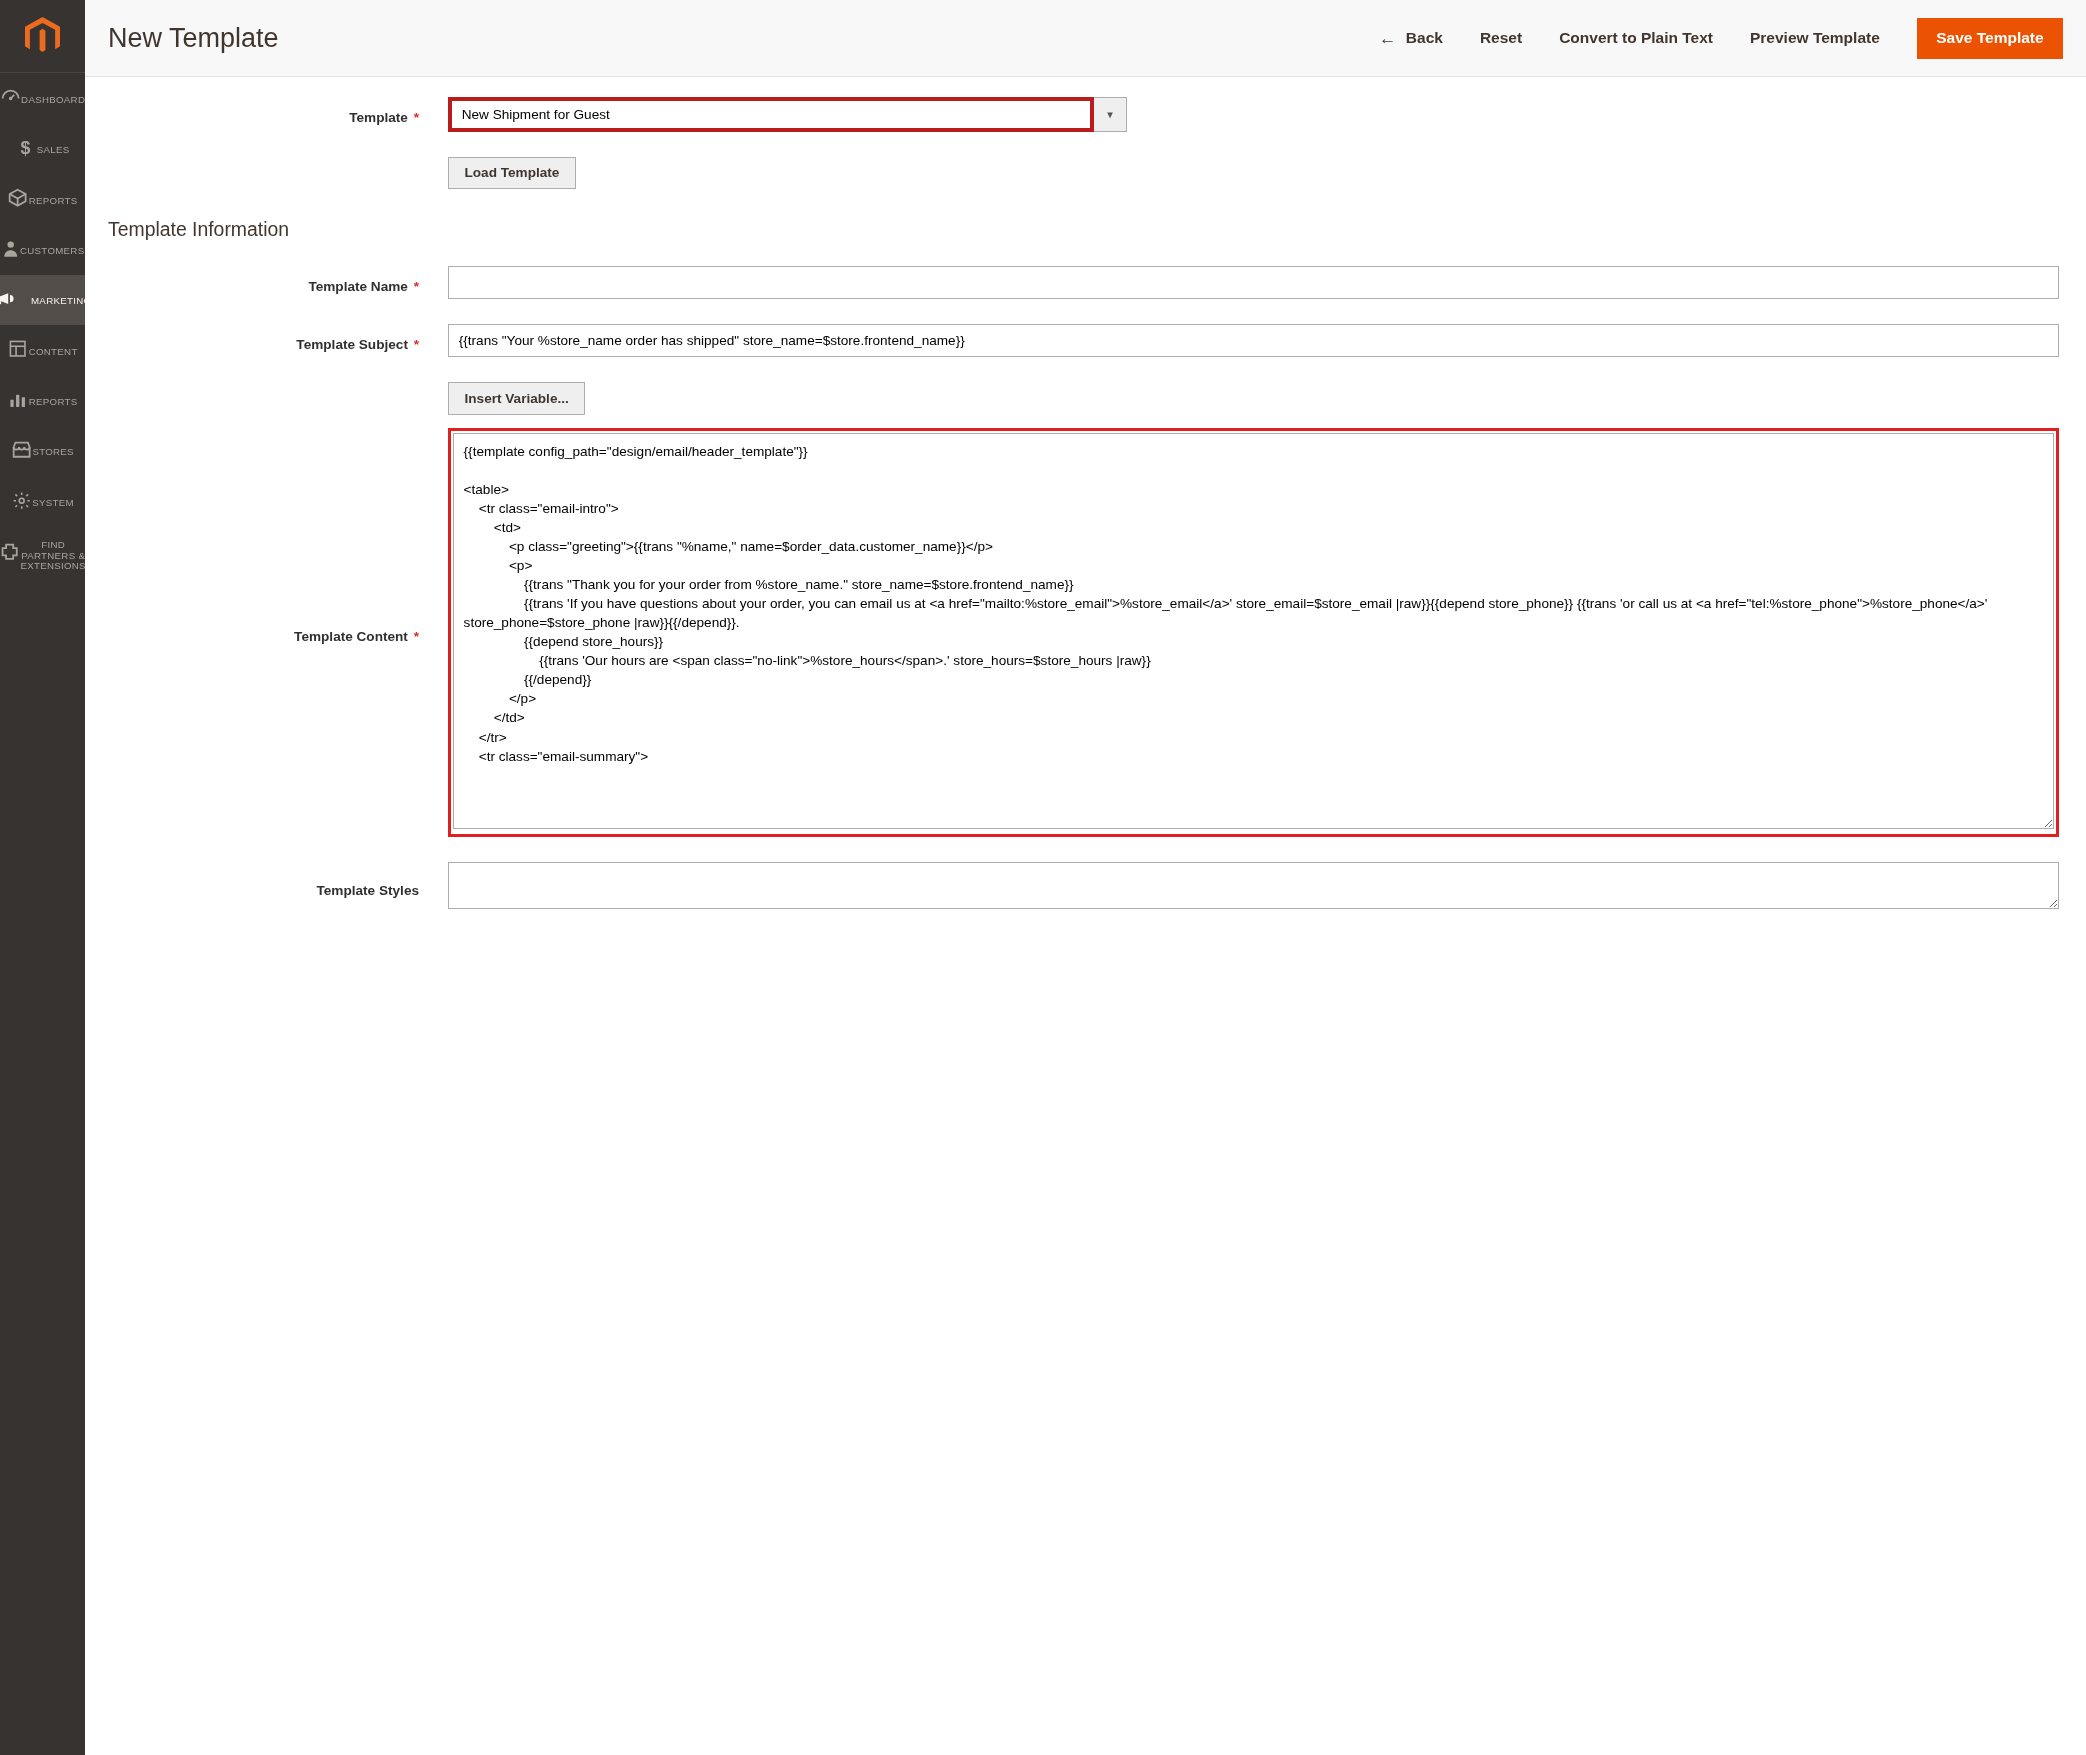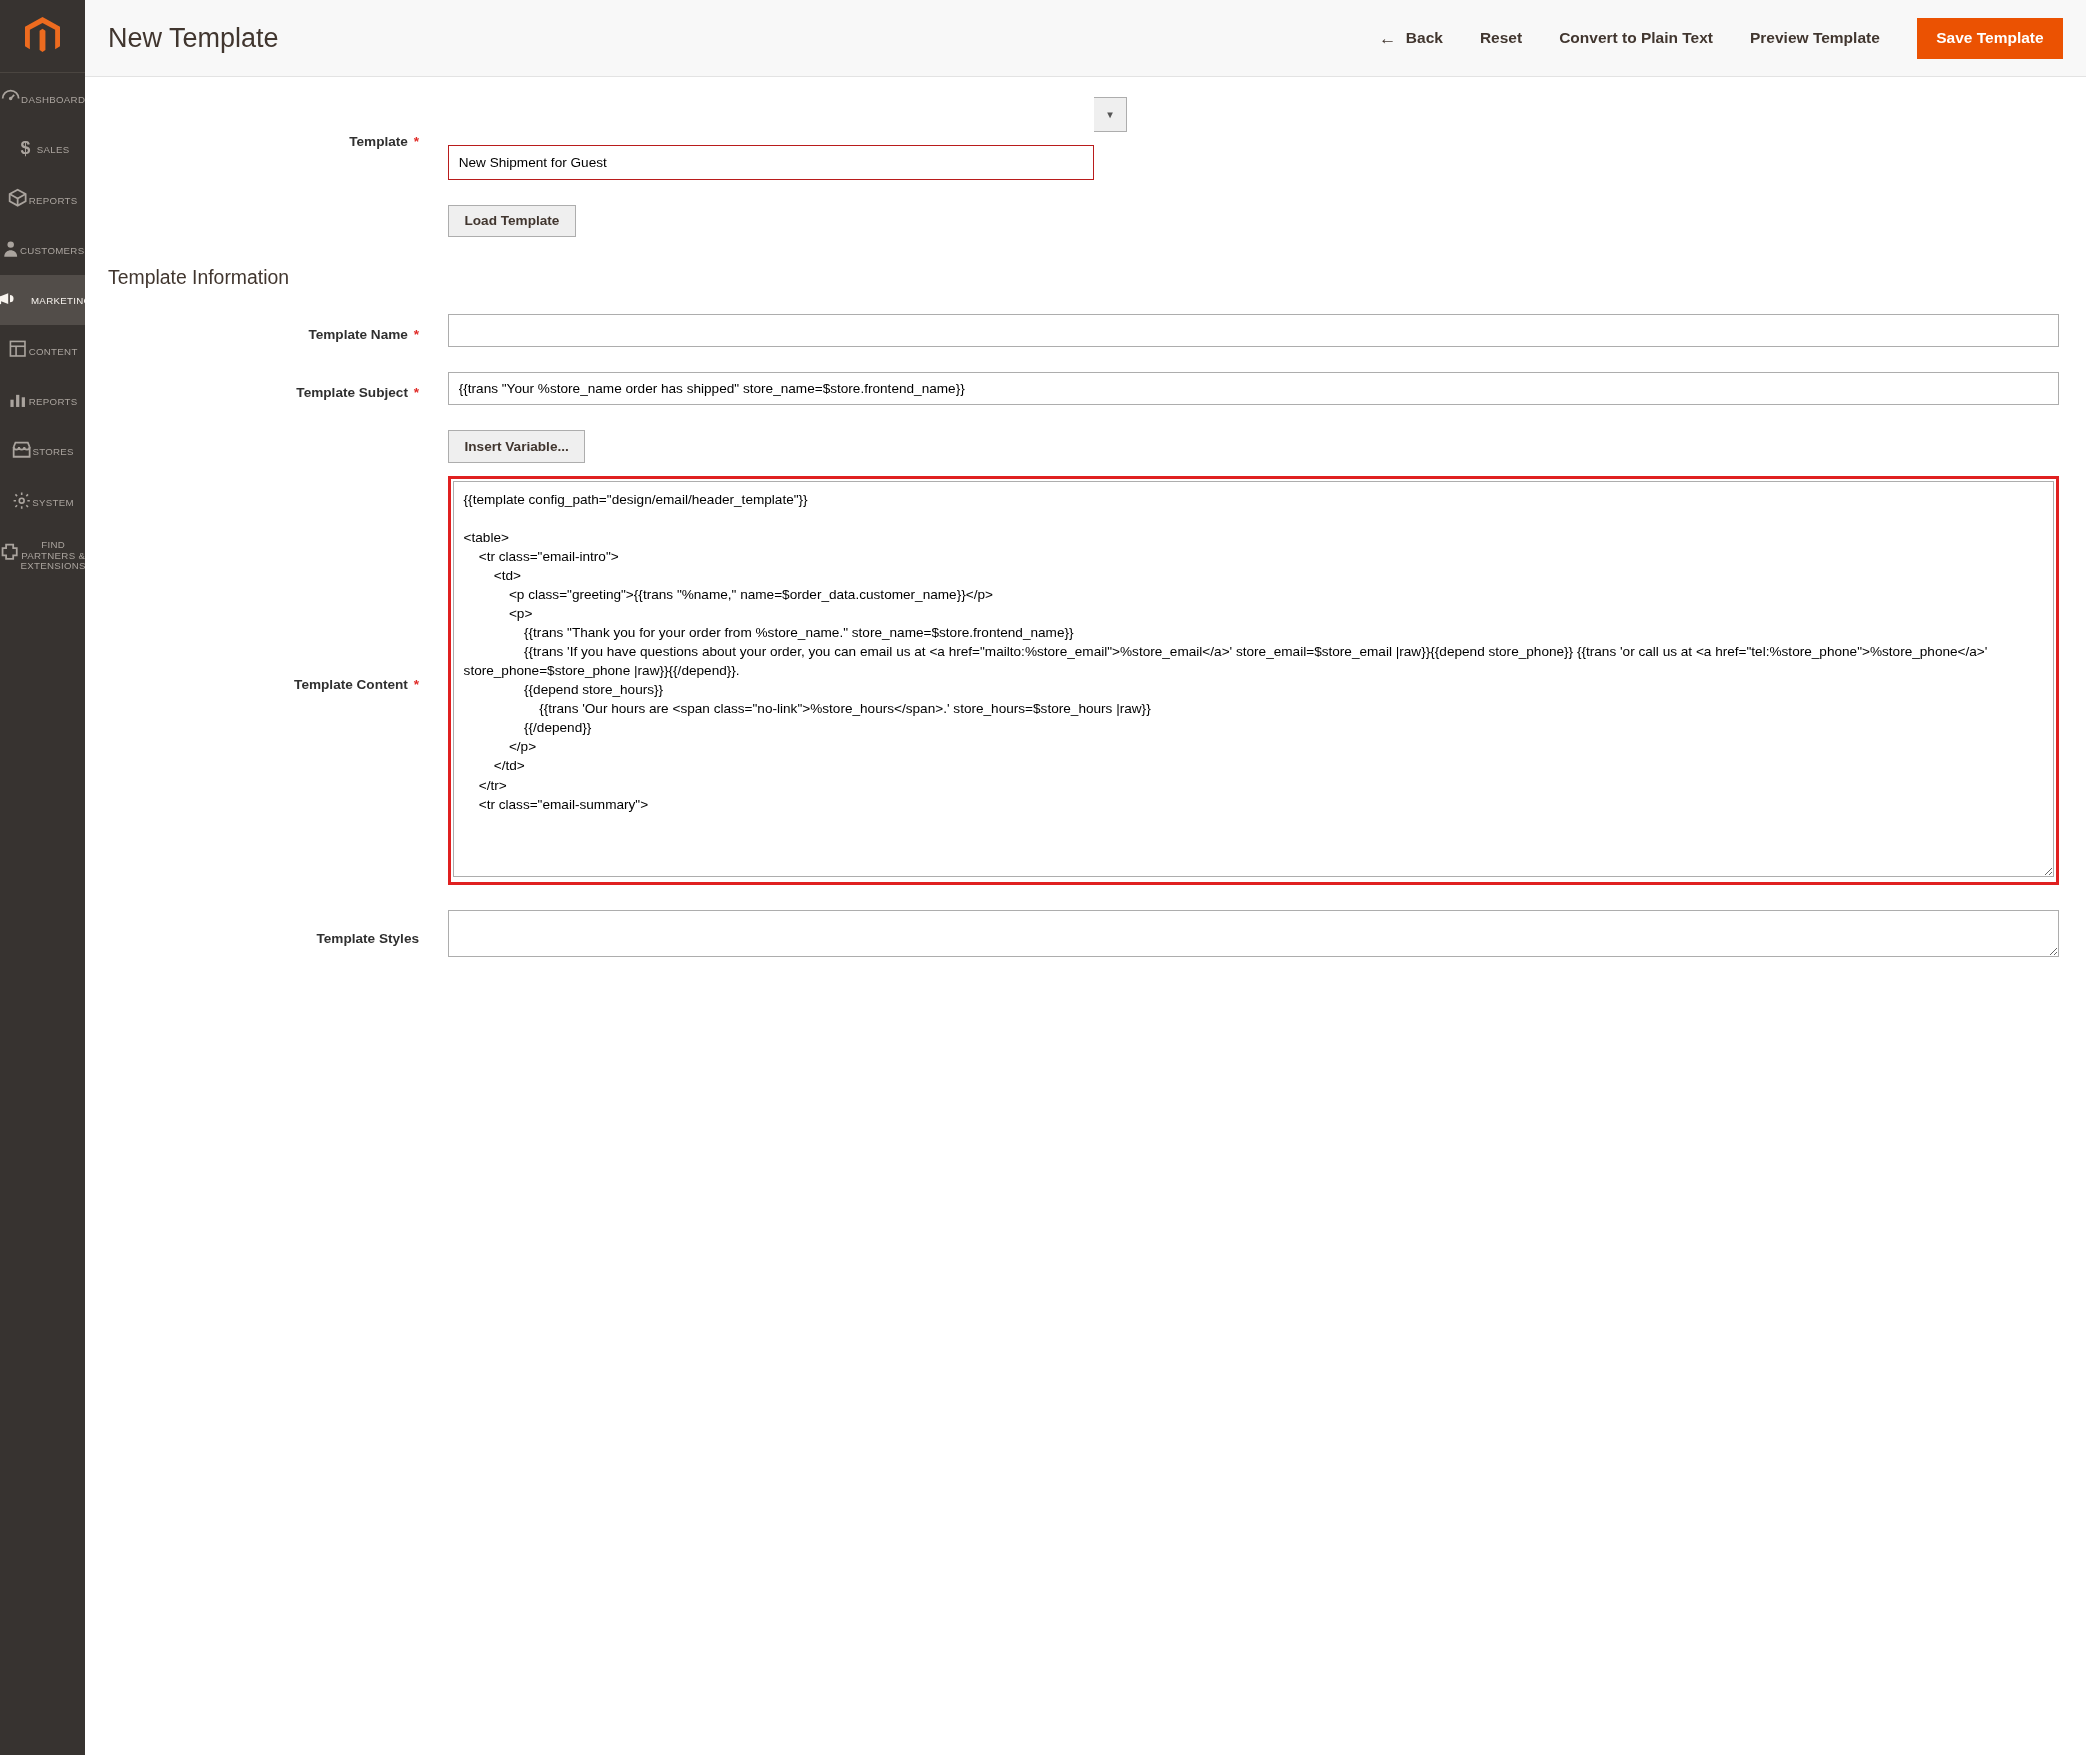--- a/index.html
+++ b/index.html
@@ -27,21 +27,21 @@
   
   .form-area { padding: 19.4px 23px; }
   .form-row { display: flex; align-items: center; margin-bottom: 25px; }
   .form-row.tight { margin-bottom: 13.6px; }
   .form-label { width: 340px; text-align: right; padding-right: 29px; padding-top: 6.8px; font-size: 13.6px; font-weight: 600; color: #303030; flex-shrink: 0; }
   .form-label .req { color: #e02b27; margin-left: 5.8px; }
   .form-field { flex: 1; max-width: 679px; }
   .form-field.wide { max-width: none; padding-right: 3.9px; }
 
   .select-wrap { display: flex; }
-  .select-wrap input[type=text] { flex: 1; height: 35px; border: 1px solid #b91c1c; padding: 0 9.7px; font-size: 13.6px; background: #fff; margin-top: 48px; }
+  .select-wrap input[type=text] { flex: 1; height: 35px; border: 4px solid #b91c1c; padding: 0 9.7px; font-size: 13.6px; background: #fff; }
   .select-btn { width: 33px; height: 35px; border: 1px solid #adadad; border-left: none; background: #efefef; display: flex; align-items: center; justify-content: center; cursor: pointer; color: #555; font-size: 9.7px; }
 
   .btn-secondary { background: #efefef; border: 1px solid #adadad; padding: 7.8px 15.5px; font-size: 13.6px; font-weight: 600; color: #41362f; cursor: pointer; }
 
   .section-title { font-size: 19.4px; font-weight: 400; color: #41362f; margin: 29px 0 25px 0; }
 
   .text-input { width: 100%; height: 33px; border: 1px solid #adadad; padding: 0 9.7px; font-size: 13.6px; }
   .textarea { width: 100%; border: 1px solid #adadad; padding: 7.8px 9.7px; font-size: 13.6px; font-family: inherit; resize: both; line-height: 1.4; }
   .textarea.content { height: 396px; }
   .textarea.styles { height: 47px; }

